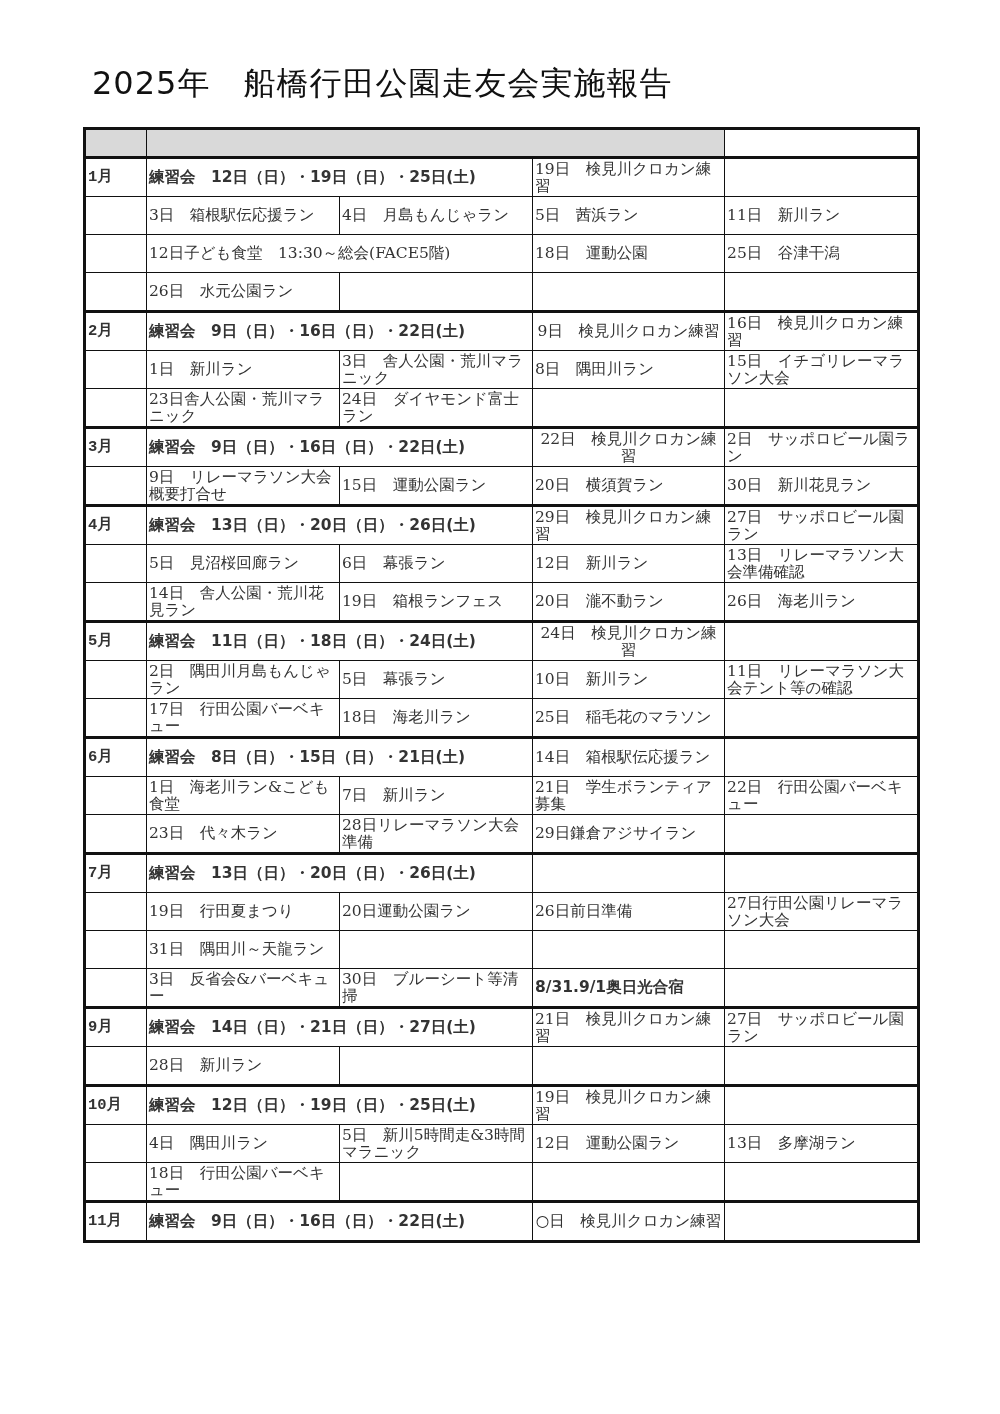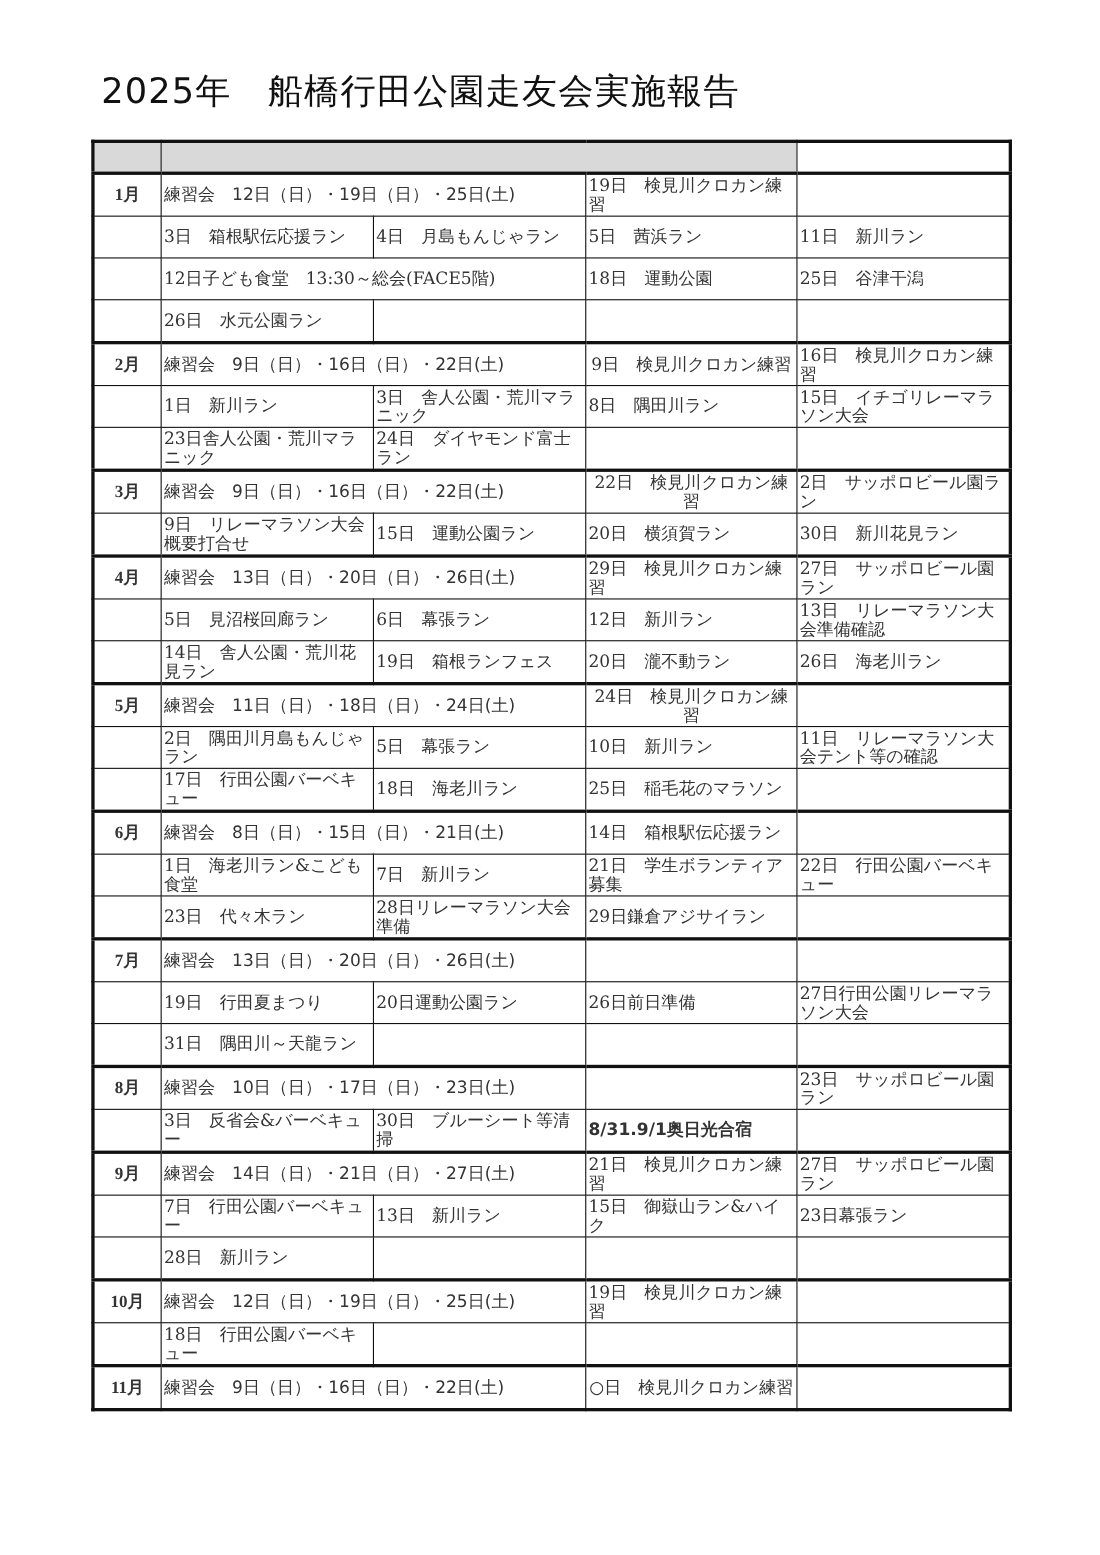--- a/index.html
+++ b/index.html
@@ -9,23 +9,23 @@
            font-size: 32px; letter-spacing: 1px; color: #111; white-space: nowrap; }
   table.report { position: absolute; left: 83px; top: 127px; border-collapse: collapse; table-layout: fixed;
                  width: 834px; }
   table.report td { border: 1px solid #111; padding: 0 2px; font-size: 15.5px; line-height: 17px;
                     vertical-align: middle; overflow: hidden; word-break: break-all; color: #333; }
   col.c0 { width: 62px; } col.c1 { width: 193px; } col.c2 { width: 193px; } col.c3 { width: 192px; } col.c4 { width: 194px; }
   tr.hdr td { height: 26px; }
   tr.hdr td.gray { background: #d9d9d9; }
   tr.r td { height: 37px; }
   tr.mstart td { border-top: 3px solid #111; }
-  td.month { font-family: Liberation Serif, serif; font-weight: bold; font-size: 19px;
-             text-align: center; color: #111; }
-  td.practice { font-family: "DejaVu Sans", "Liberation Sans", sans-serif; font-weight: normal; font-size: 15.5px;
+  td.month { font-family: Liberation Mono, monospace; font-weight: bold; font-size: 19px;
+             color: #111; }
+  td.practice { font-family: "DejaVu Sans", "Liberation Sans", sans-serif; font-weight: bold; font-size: 15.5px;
                 white-space: nowrap; color: #111; }
   td.small { font-size: 12.5px; text-align: center; }
   td.tiny { font-size: 11px; margin-top: 46px; }
   td.boldcell { font-family: "DejaVu Sans", "Liberation Sans", sans-serif; font-weight: bold; font-size: 15px; color: #111; }
   table.report { border: 3px solid #111; }
 </style>
 </head>
 <body>
 
 <div class="title">2025年　船橋行田公園走友会実施報告</div>
@@ -176,58 +176,52 @@
         <td>26日前日準備</td>
         <td>27日行田公園リレーマラソン大会</td>
       </tr>
       <tr class="r">
         <td></td>
         <td>31日　隅田川～天龍ラン</td>
         <td></td>
         <td></td>
         <td></td>
       </tr>
-      <tr class="r mstart">
-        <td class="month">8月</td>
-        <td class="practice" colspan="2">練習会　10日（日）・17日（日）・23日(土)</td>
-        <td></td>
-        <td>23日　サッポロビール園ラン</td>
-      </tr>
       <tr class="r">
         <td></td>
         <td>3日　反省会&amp;バーベキュー</td>
         <td>30日　ブルーシート等清掃</td>
         <td class="boldcell">8/31.9/1奥日光合宿</td>
         <td></td>
       </tr>
       <tr class="r mstart">
         <td class="month">9月</td>
         <td class="practice" colspan="2">練習会　14日（日）・21日（日）・27日(土)</td>
         <td>21日　検見川クロカン練習</td>
         <td>27日　サッポロビール園ラン</td>
       </tr>
       <tr class="r">
         <td></td>
-        <td>7日　行田公園バーベキュー</td>
-        <td>13日　新川ラン</td>
-        <td>15日　御嶽山ラン&amp;ハイク</td>
-        <td>23日幕張ラン</td>
-      </tr>
-      <tr class="r">
-        <td></td>
         <td>28日　新川ラン</td>
         <td></td>
         <td></td>
         <td></td>
       </tr>
       <tr class="r mstart">
         <td class="month">10月</td>
         <td class="practice" colspan="2">練習会　12日（日）・19日（日）・25日(土)</td>
         <td>19日　検見川クロカン練習</td>
         <td></td>
+      </tr>
+      <tr class="r">
+        <td></td>
+        <td>4日　隅田川ラン</td>
+        <td>5日　新川5時間走&amp;3時間マラニック</td>
+        <td>12日　運動公園ラン</td>
+        <td>13日　多摩湖ラン</td>
       </tr>
       <tr class="r">
         <td></td>
         <td>18日　行田公園バーベキュー</td>
         <td></td>
         <td></td>
         <td></td>
       </tr>
       <tr class="r mstart">
         <td class="month">11月</td>

